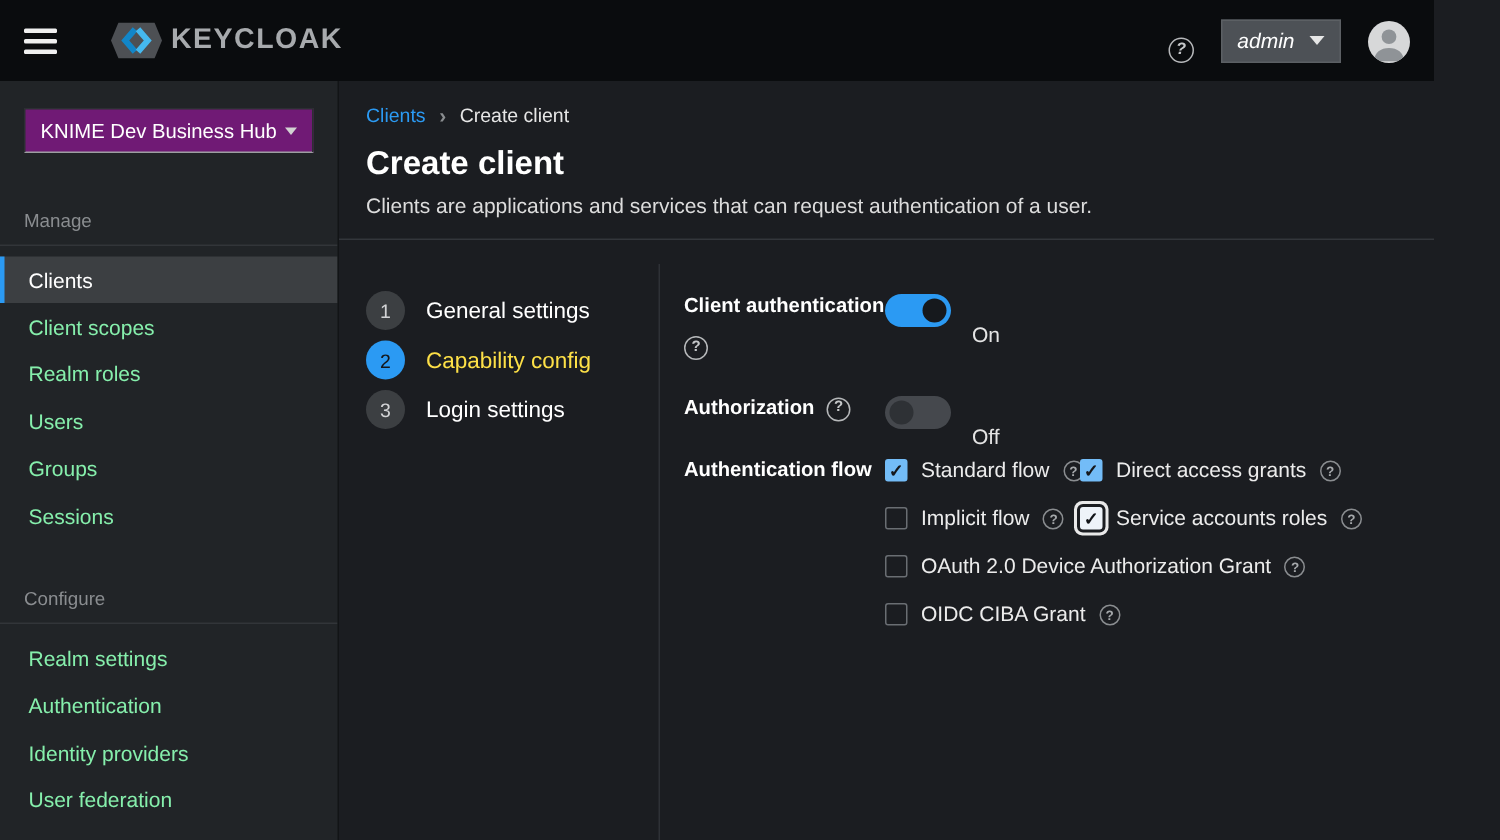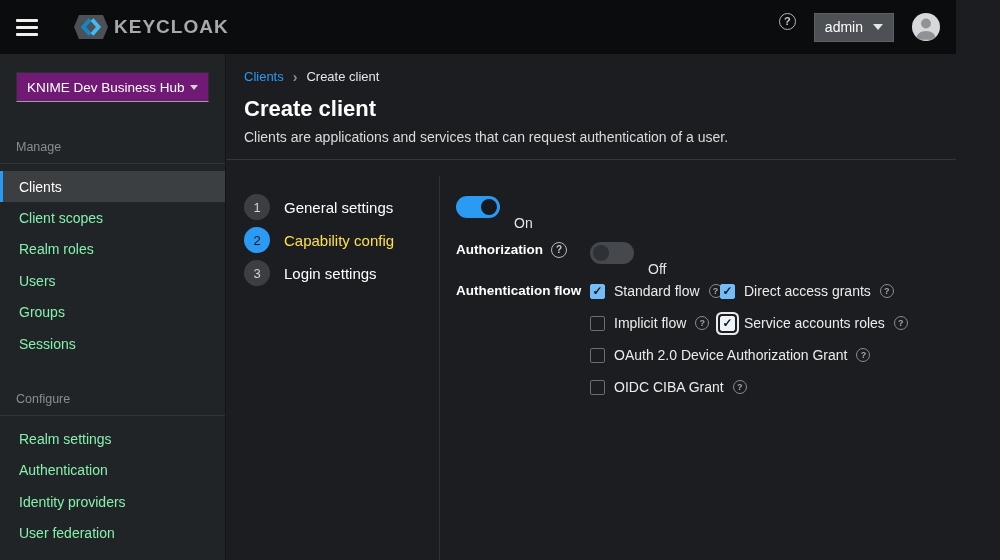--- a/index.html
+++ b/index.html
@@ -6,21 +6,21 @@
   html,body { width:1000px; height:560px; overflow:hidden; }
   body { font-family:"Liberation Sans", sans-serif; background:#1b1d21; color:#fff; }
   .app { width:956px; height:560px; display:flex; flex-direction:column;border-radius:21px; }
 
   
   .topbar { height:54px; background:#0a0c0e; display:flex; align-items:center; padding:0 16px; flex-shrink:0; }
   .burger { width:22px; display:flex; flex-direction:column; gap:4px; cursor:pointer; }
   .burger span { display:block; height:3px; background:#f0f0f0; border-radius:1px; }
   .brand { display:flex; align-items:center; gap:6px; margin-left:36px; }
   .brand-text { font-size:19px; font-weight:bold; color:#a7aaad; letter-spacing:1px; }
-  .topbar-right { margin-left:auto; display:flex; align-items:flex-start; gap:18px; }
+  .topbar-right { margin-left:auto; display:flex; align-items:flex-end; gap:18px;font-style:italic; }
   .qcircle { display:inline-flex; align-items:center; justify-content:center;
              width:16px; height:16px; border:1px solid #b6b8ba; border-radius:50%;
              color:#c5c7c9; font-size:10px; font-weight:bold; flex-shrink:0; cursor:pointer; }
   .qcircle::after { content:"?"; }
   .qcircle.big { width:17px; height:17px; font-size:11px; }
   .user-dropdown { background:#4d5156; border:1px solid #5c6064; height:29px; padding:0 10px;
                    display:flex; align-items:center; gap:10px; font-size:14px; color:#fff; cursor:pointer; }
   .caret { width:0; height:0; border-left:5px solid transparent; border-right:5px solid transparent;
            border-top:6px solid #e6e6e6; display:inline-block; }
   .avatar { width:28px; height:28px; border-radius:50%; background:#d7d8d9; overflow:hidden; cursor:pointer; }
@@ -77,21 +77,21 @@
   .switch-wrap { display:flex; align-items:center; gap:14px; height:22px; }
   .switch { width:44px; height:22px; border-radius:11px; position:relative; cursor:pointer; flex-shrink:0; }
   .switch .knob { width:16px; height:16px; border-radius:50%; position:absolute; top:3px; }
   .switch.on { background:#2b9af3; }
   .switch.on .knob { right:3px; background:#16191d; }
   .switch.off { background:#45484d; }
   .switch.off .knob { left:3px; background:#2e3135; }
   .switch-label { font-size:14px; color:#e4e4e4;margin-top:32px; }
 
   .flows-grid { display:grid; grid-template-columns:130px auto; row-gap:16px; }
-  .flow-option { display:flex; align-items:center; gap:9px; white-space:nowrap; cursor:pointer; }
+  .flow-option { display:flex; align-items:flex-end; gap:9px; white-space:nowrap; cursor:pointer; }
   .flow-option.span2 { grid-column:1 / span 2; }
   .checkbox { width:15px; height:15px; border:1.5px solid #6a6e73; border-radius:2px; background:transparent;
               display:flex; align-items:center; justify-content:center; flex-shrink:0;
               font-size:12px; font-weight:bold; color:transparent; }
   .checkbox::after { content:"\2713"; }
   .checkbox.checked { background:#73bcf7; border-color:#73bcf7; color:#16181c; }
   .checkbox.focused { background:#eef3f9; border-color:#eef3f9; color:#111317;
                       box-shadow:0 0 0 2px #1b1d21, 0 0 0 4px #e9e9e9; }
   .flow-label { font-size:14px; color:#ececec; }
   .flows-grid .qcircle { width:14px; height:14px; font-size:9px; border-color:#8a8d90; color:#a5a8ab; }
@@ -184,20 +184,24 @@
             <span class="step-num">3</span>
             <span class="step-label">Login settings</span>
           </div>
         </div>
 
         <div class="vline"></div>
 
         <div class="form">
 
           <div class="form-row row-gap1">
+            <div class="form-label">
+              <div>Client authentication</div>
+              <div class="label-help-below"><span class="qcircle"></span></div>
+            </div>
             <div class="switch-wrap">
               <div class="switch on">
                   <div class="knob"></div>
                 </div>
               <span class="switch-label">On</span>
             </div>
           </div>
 
           <div class="form-row row-gap2">
             <div class="form-label label-inline">

